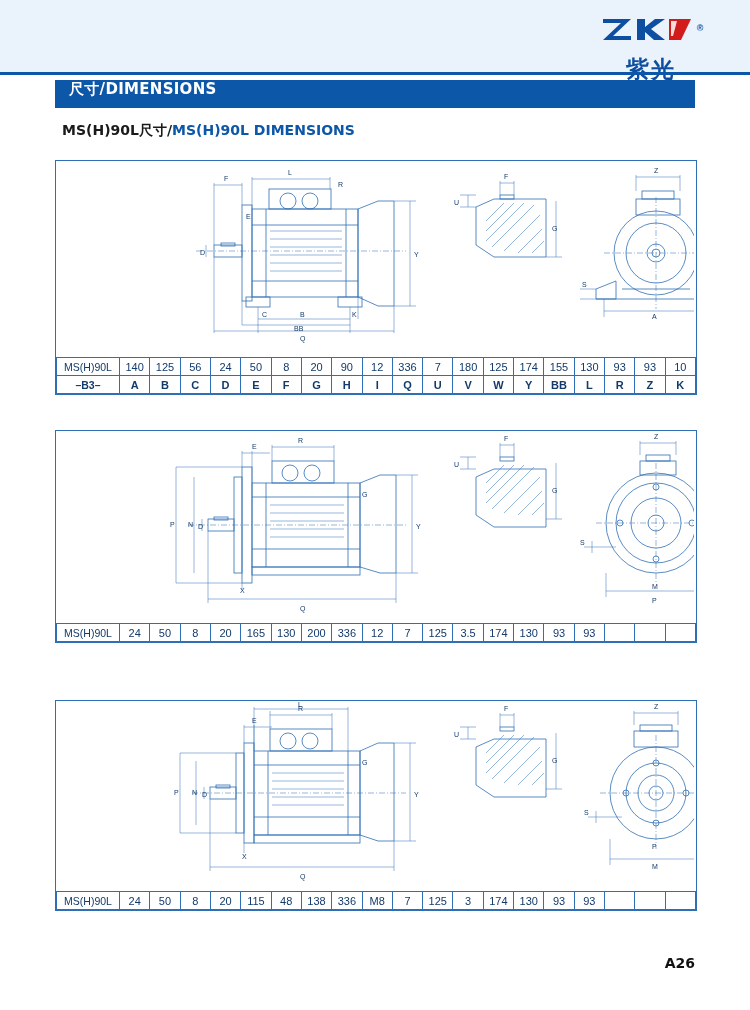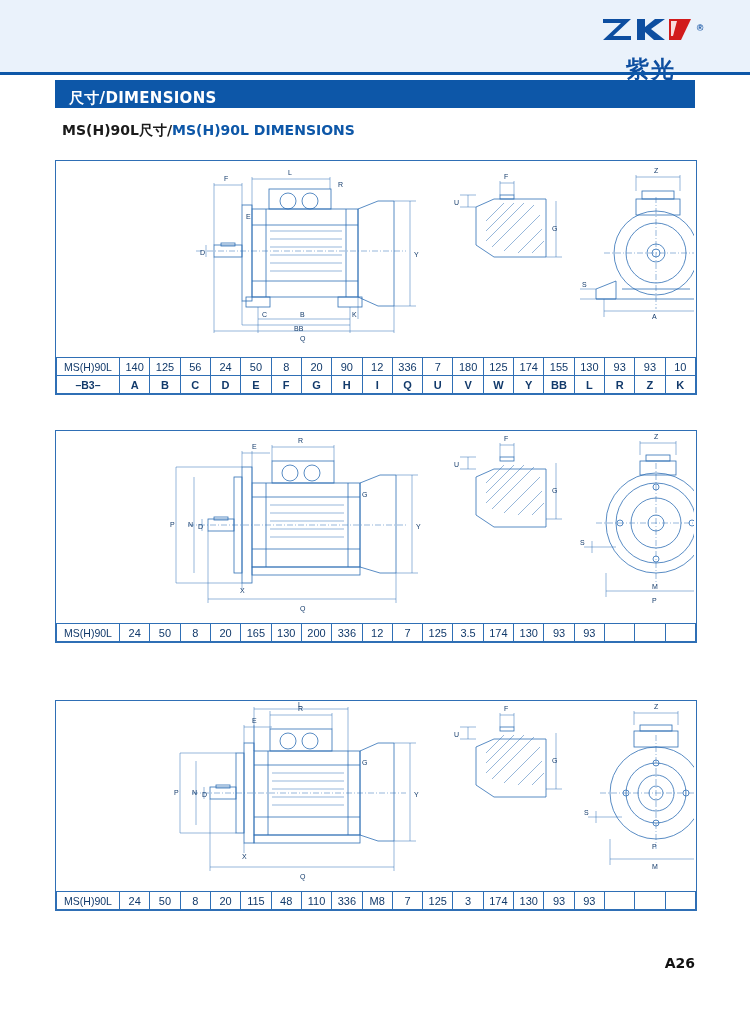--- a/index.html
+++ b/index.html
@@ -31,21 +31,21 @@
     color:#0d4ea0;font-weight:bold;font-size:23px;letter-spacing:2px;
     margin-top:12px;font-family:"DejaVu Sans", sans-serif;
   }
   
   .hdr-rule{
     position:absolute;left:0;top:72px;width:750px;height:3px;background:#0d57a8;
   }
   .hdr-bar{
     position:absolute;left:55px;top:80px;width:640px;height:28px;
     background:#0d57a8;
-    display:flex;align-items:flex-end;
+    display:flex;align-items:flex-start;
   }
   .hdr-bar span{
     color:#ffffff;font-size:15px;font-weight:bold;padding-left:14px;
     letter-spacing:.3px;
     font-family:"DejaVu Sans","Liberation Sans",sans-serif;
   }
   .subtitle{
     position:absolute;left:62px;top:122px;font-size:14px;font-weight:bold;
     color:#1a1a1a;
     font-family:"DejaVu Sans","Liberation Sans",sans-serif;
@@ -586,21 +586,21 @@
   <table class="dim">
     <tbody>
         <tr class="row-val">
       <td class="name">MS(H)90L</td>
       <td>24</td>
       <td>50</td>
       <td>8</td>
       <td>20</td>
       <td>115</td>
       <td>48</td>
-      <td>110</td>
+      <td>138</td>
       <td>336</td>
       <td>M8</td>
       <td>7</td>
       <td>125</td>
       <td>3</td>
       <td>174</td>
       <td>130</td>
       <td>93</td>
       <td>93</td>
       <td></td>

